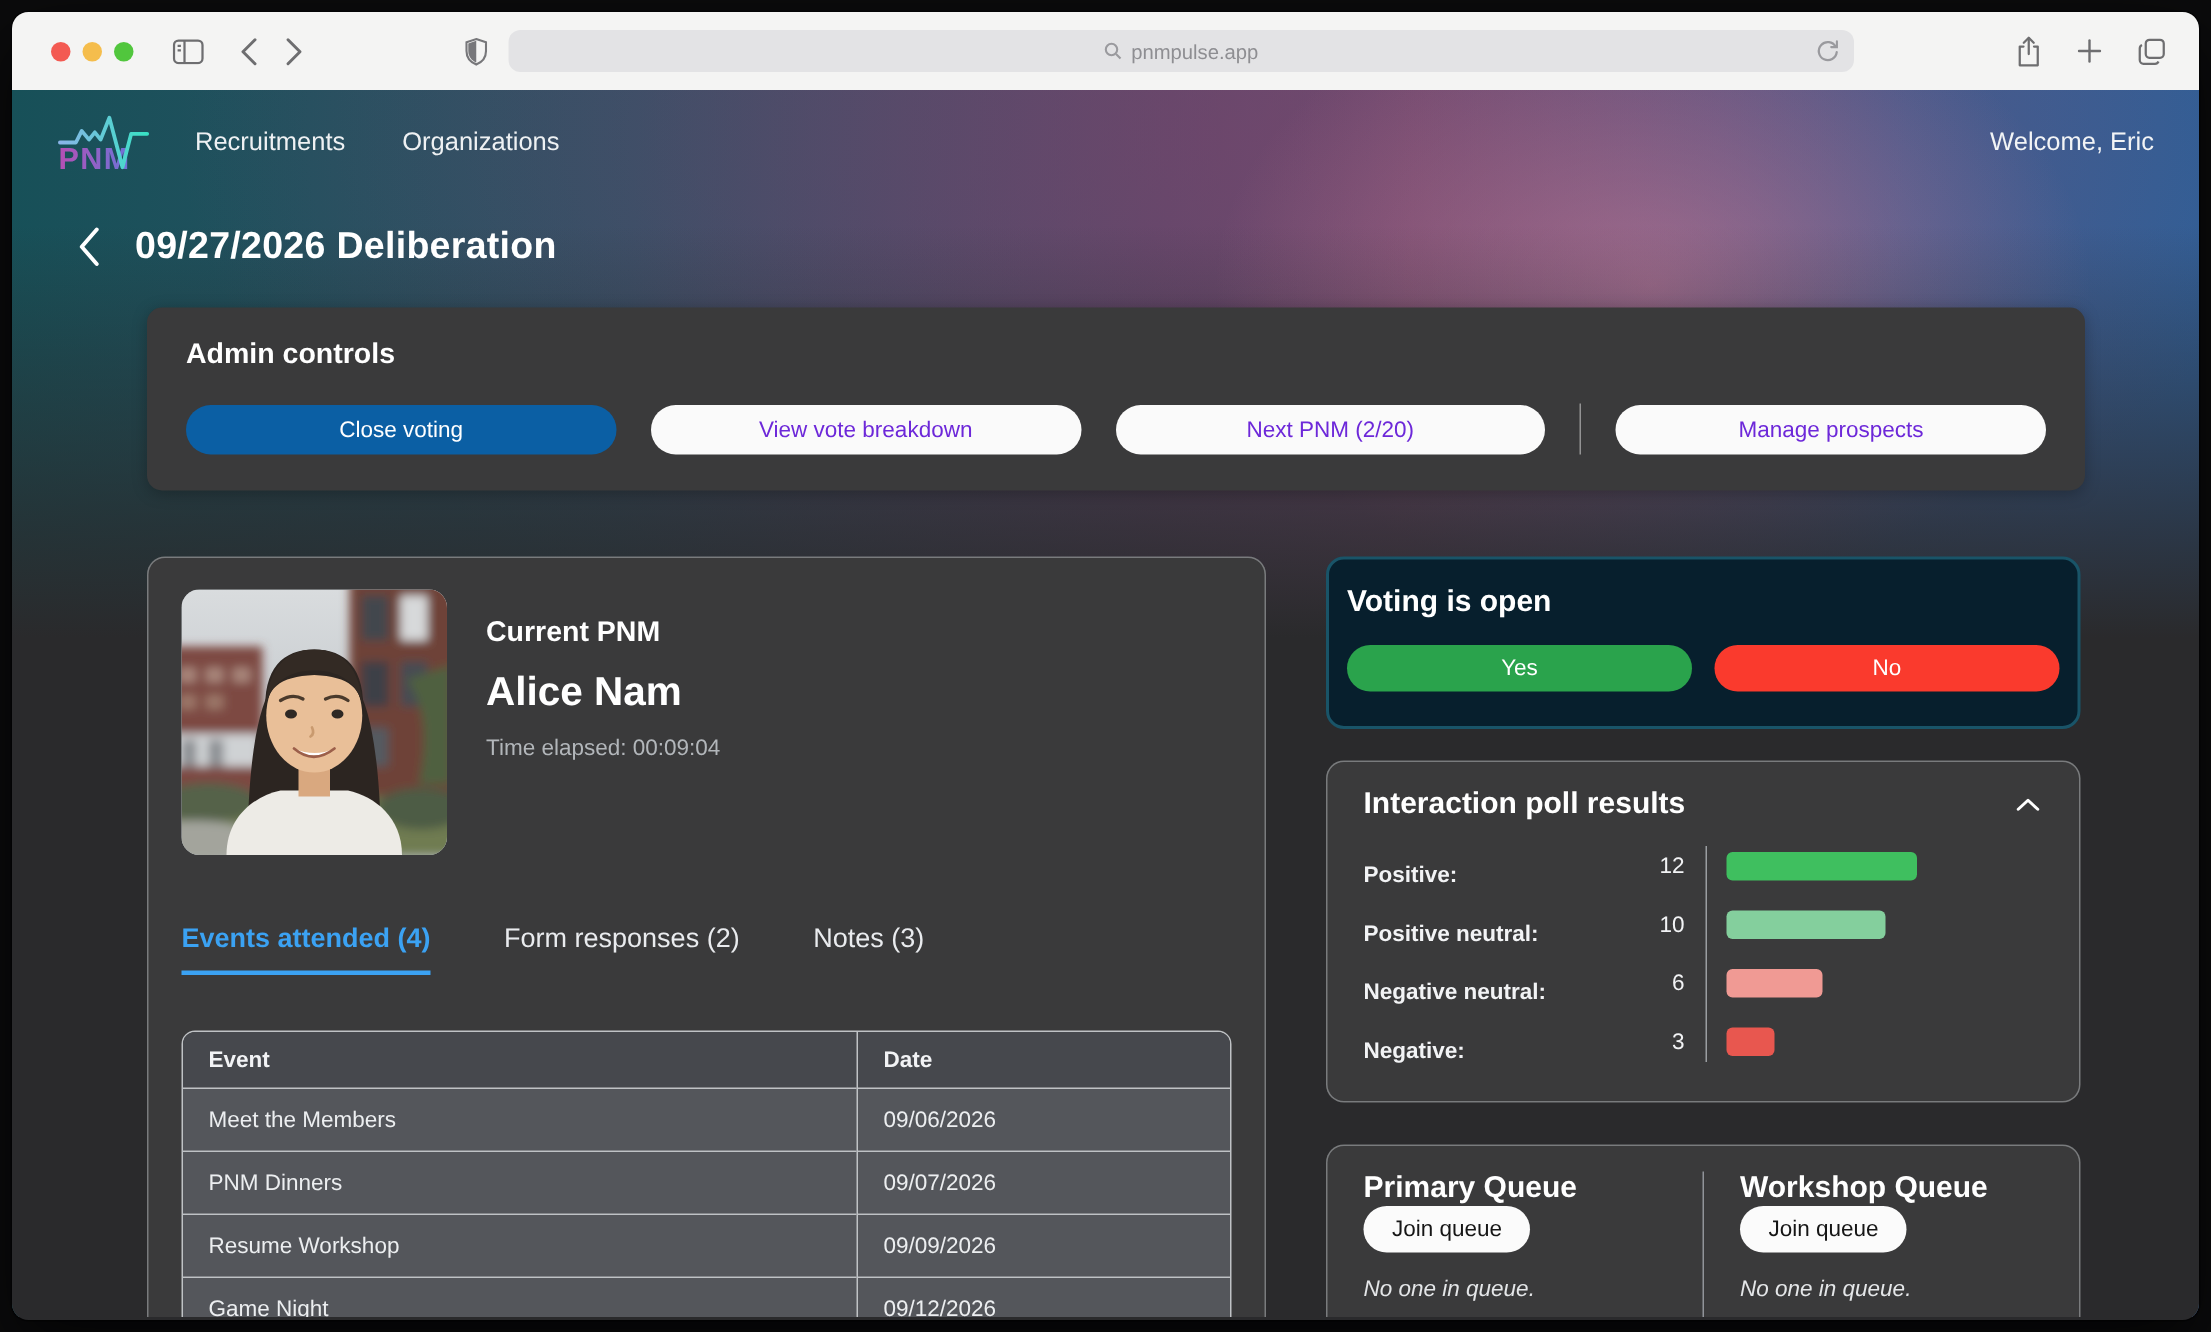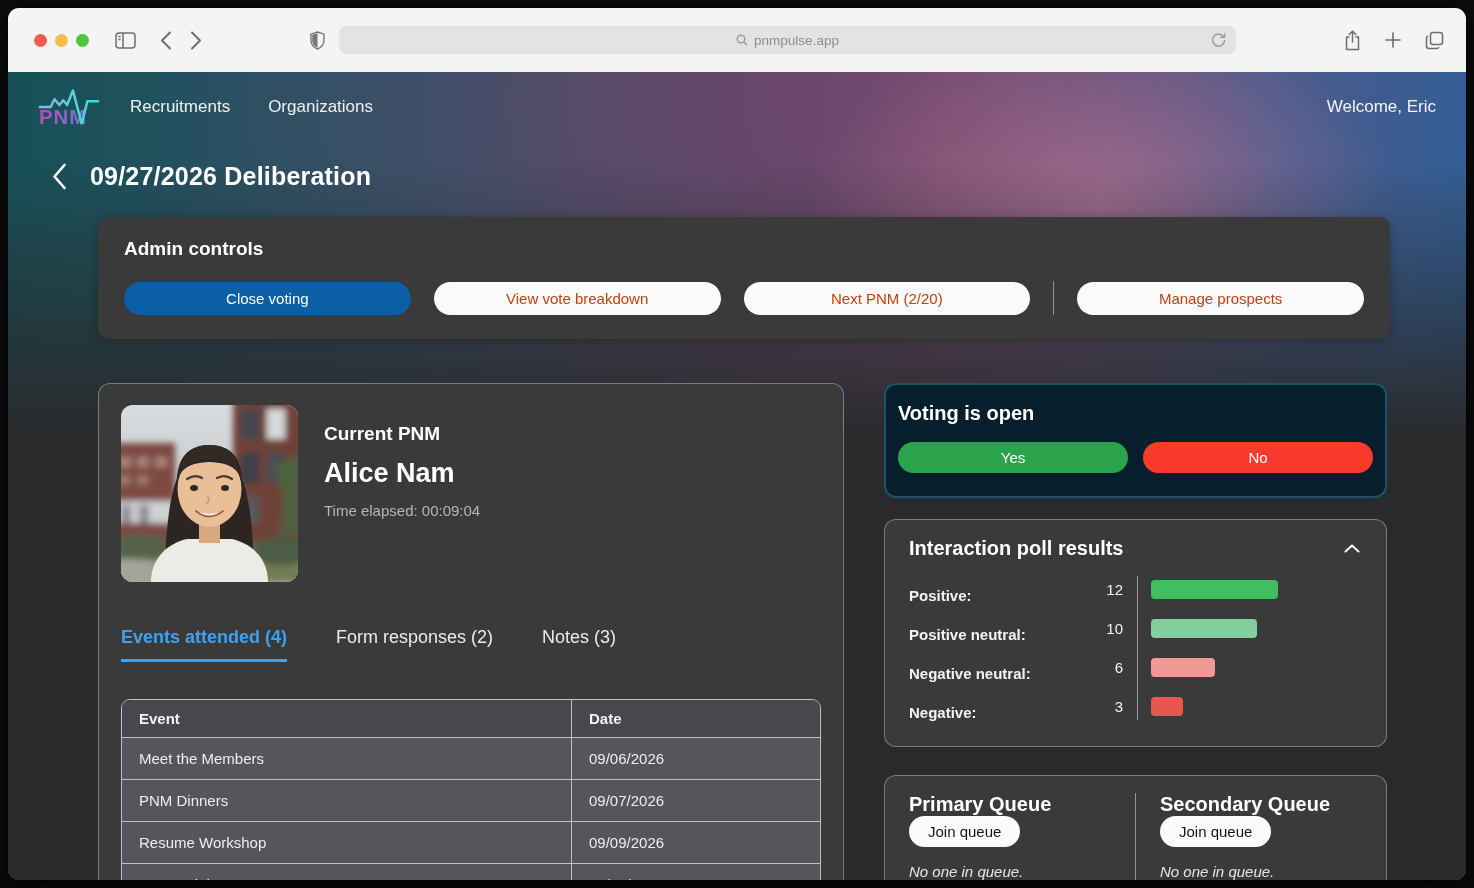--- a/index.html
+++ b/index.html
@@ -14,21 +14,21 @@
     width:1458px; height:872px;
     margin:8px auto;
     border-radius:11px;
     overflow:hidden;
     background:#2a2a2c;
     box-shadow:0 0 0 1px rgba(0,0,0,.45), 0 18px 46px rgba(0,0,0,.65);
   }
 
   
   .titlebar {
-    height:64px; background:#f4f4f3;
+    height:52px; background:#f4f4f3;
     display:flex; align-items:center;
     padding:0 18px;
   }
   .traffic { display:flex; gap:8px; margin-left:8px; }
   .traffic span { width:13px; height:13px; border-radius:50%; display:block; }
   .t-red { background:#f35a52; }
   .t-yellow { background:#f5bd4c; }
   .t-green { background:#51c63d; }
   .tb-icon { color:#6e6e70; display:flex; align-items:center; justify-content:center; cursor:default; }
   .tb-icon svg { display:block; }
@@ -77,21 +77,21 @@
   }
   .admin-heading { font-size:19px; font-weight:bold; margin-bottom:21px; }
   .admin-buttons { display:flex; align-items:center; gap:23px; }
   .btn-pill {
     height:33px; border-radius:17px; border:none;
     font-size:15px; font-family:"Liberation Sans", sans-serif;
     display:flex; align-items:center; justify-content:center;
     cursor:pointer; flex:1; max-width:287px;
   }
   .btn-primary { background:#0b5fa4; color:#fff; }
-  .btn-light { background:#fafafa; color:#c2410c; }
+  .btn-light { background:#fafafa; color:#6d28d9; }
   .v-divider { width:1px; height:34px; background:#939394; flex:none; }
 
   
   .main { display:flex; gap:40px; margin:44px 70px 0 90px; align-items:flex-start; }
   .card {
     background:#3a3a3b;
     border:1px solid rgba(210,214,218,.42);
     border-radius:12px;
   }
   .left-card { width:746px; padding:21px 22px; height:560px; }
@@ -427,21 +427,21 @@
             </div>
         </div>
 
         <div class="card queue-card">
           <div class="queue-col">
             <div class="queue-heading">Primary Queue</div>
             <button class="join-btn">Join queue</button>
             <div class="queue-empty">No one in queue.</div>
           </div>
           <div class="queue-col">
-            <div class="queue-heading">Secondary Queue</div>
+            <div class="queue-heading">Workshop Queue</div>
             <button class="join-btn">Join queue</button>
             <div class="queue-empty">No one in queue.</div>
           </div>
         </div>
       </div>
 
     </div>
   </div>
 </div>
 

